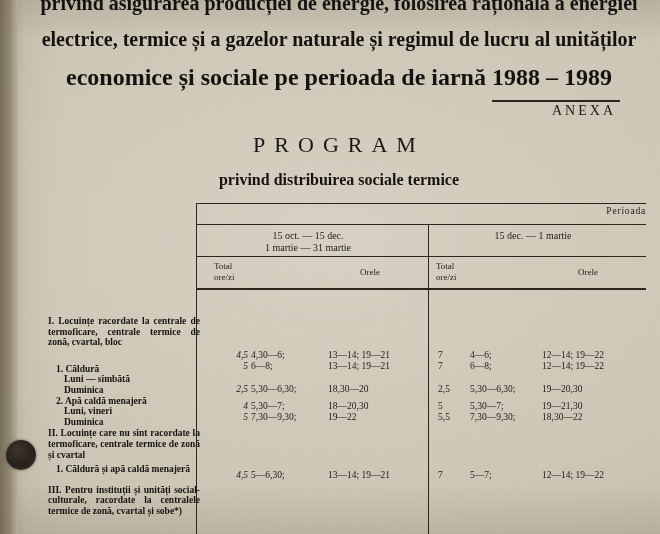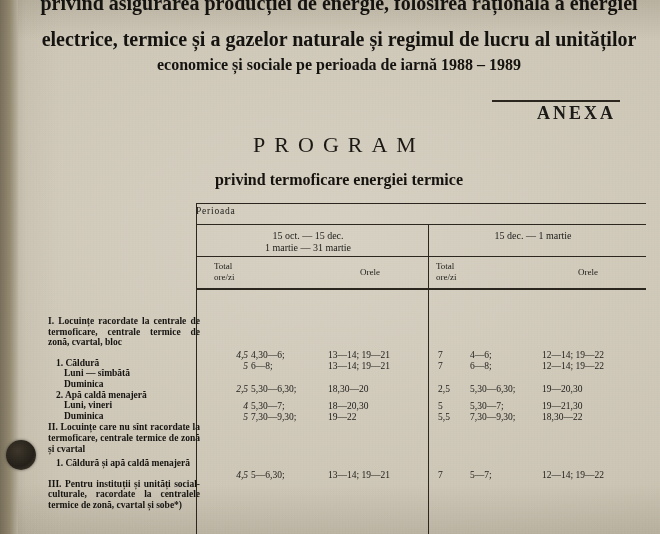--- a/index.html
+++ b/index.html
@@ -73,29 +73,29 @@
     top: -8px; left: 0; right: 0;
     font-size: 20px;
   }
   .hl2 {
     position: absolute;
     top: 28px; left: 0; right: 0;
     font-size: 20px;
   }
   .hl3 {
     position: absolute;
-    top: 56px; left: 0; right: 0;
-    font-size: 16px;
+    top: 64px; left: 0; right: 0;
+    font-size: 24px;
   }
   .anexa {
     position: absolute;
     top: 103px;
     right: 44px;
-    font-size: 18px;
-    font-weight: bold;
+    font-size: 14px;
+    font-weight: normal;
     letter-spacing: 3px;
   }
   .anexa-rule {
     position: absolute;
     top: 100px;
     right: 40px;
     width: 128px;
     height: 2px;
     background: #2a261e;
   }
@@ -125,21 +125,21 @@
   .vrule {
     position: absolute;
     background: #2a261e;
     width: 1px;
   }
   .hdr-perioada {
     position: absolute;
     top: 206px;
     left: 178px;
     width: 450px;
-    text-align: left;
+    text-align: right;
     font-size: 9.5px;
     letter-spacing: 0.8px;
   }
   .hdr-sub {
     position: absolute;
     font-size: 10px;
     text-align: center;
     line-height: 12px;
   }
   .hdr-col {
@@ -190,21 +190,21 @@
 <div class="content">
 
   <div class="headline hl1">privind asigurarea producției de energie, folosirea rațională a energiei</div>
   <div class="headline hl2">electrice, termice și a gazelor naturale și regimul de lucru al unităților</div>
   <div class="headline hl3">economice și sociale pe perioada de iarnă 1988 – 1989</div>
 
   <div class="anexa">ANEXA</div>
   <div class="anexa-rule"></div>
 
   <div class="program">PROGRAM</div>
-  <div class="subtitle">privind termoficare energiei termice</div>
+  <div class="subtitle">privind distribuirea sociale termice</div>
 
   <div class="rule" style="left:178px; top:203px; width:450px;"></div>
   <div class="hdr-perioada">Perioada</div>
   <div class="rule" style="left:178px; top:224px; width:450px;"></div>
 
   <div class="hdr-sub" style="left:190px; top:230px; width:200px;">15 oct. — 15 dec.</div>
   <div class="hdr-sub" style="left:190px; top:242px; width:200px;">1 martie — 31 martie</div>
   <div class="hdr-sub" style="left:410px; top:230px; width:210px;">15 dec. — 1 martie</div>
 
   <div class="rule" style="left:178px; top:256px; width:450px;"></div>
@@ -215,21 +215,21 @@
   <div class="hdr-col" style="left:418px; top:261px;">Total</div>
   <div class="hdr-col" style="left:418px; top:272px;">ore/zi</div>
   <div class="hdr-col" style="left:560px; top:267px;">Orele</div>
 
   <div class="rule" style="left:178px; top:288px; width:450px; height:2px;"></div>
   <div class="vrule" style="left:178px; top:203px; height:331px;"></div>
   <div class="vrule" style="left:410px; top:224px; height:310px;"></div>
 
   <div class="leftcol">
     <div class="li just">I. Locuințe racordate la centrale de termoficare, centrale termice de zonă, cvartal, bloc</div>
-    <div class="li ind1" style="margin-top:10px;">1. Căldură</div>
+    <div class="li ind1" style="margin-top:16px;">1. Căldură</div>
     <div class="li ind2">Luni — sîmbătă</div>
     <div class="li ind2">Duminica</div>
     <div class="li ind1">2. Apă caldă menajeră</div>
     <div class="li ind2">Luni, vineri</div>
     <div class="li ind2">Duminica</div>
     <div class="li just" style="margin-top:1px;">II. Locuințe care nu sînt racordate la termoficare, centrale termice de zonă și cvartal</div>
     <div class="li ind1 just" style="margin-top:4px;">1. Căldură și apă caldă menajeră</div>
     <div class="li just" style="margin-top:10px;">III. Pentru instituții și unități social-culturale, racordate la centralele termice de zonă, cvartal și sobe*)</div>
   </div>
 

